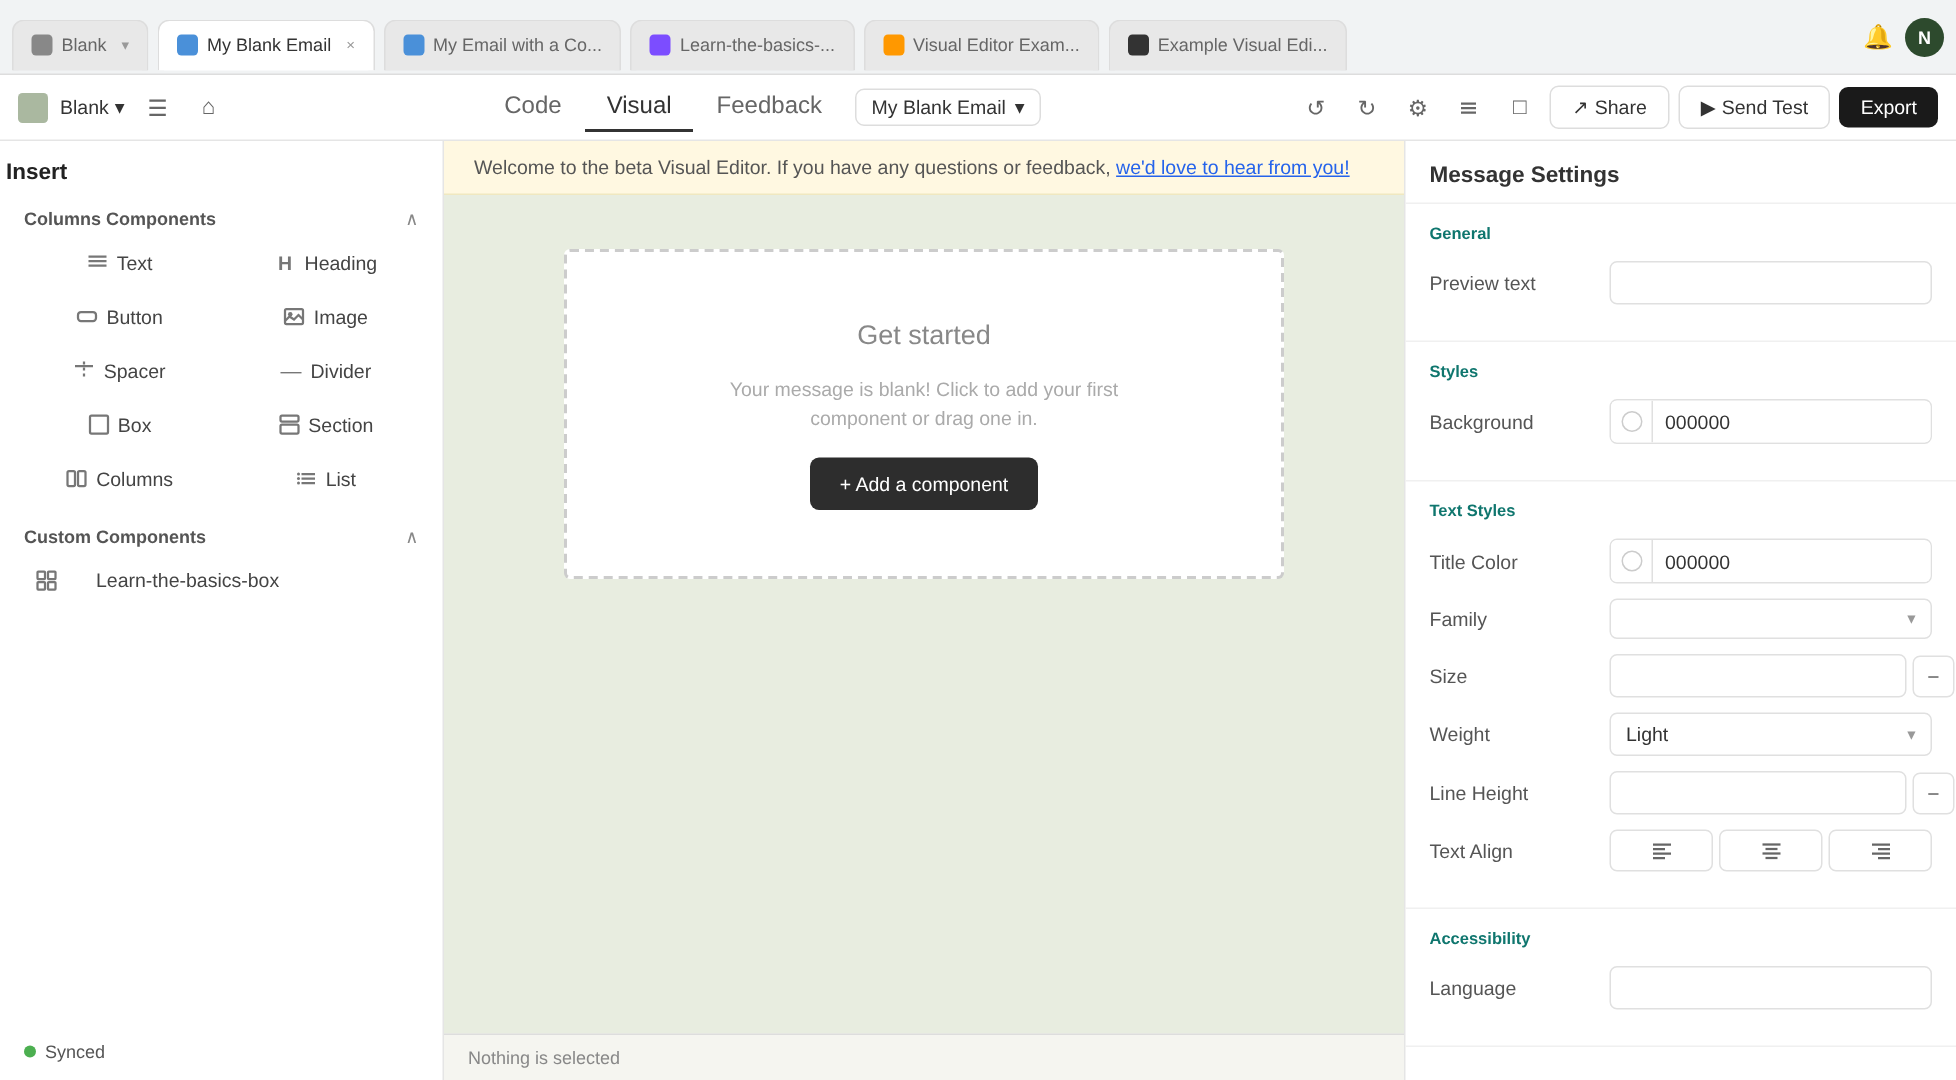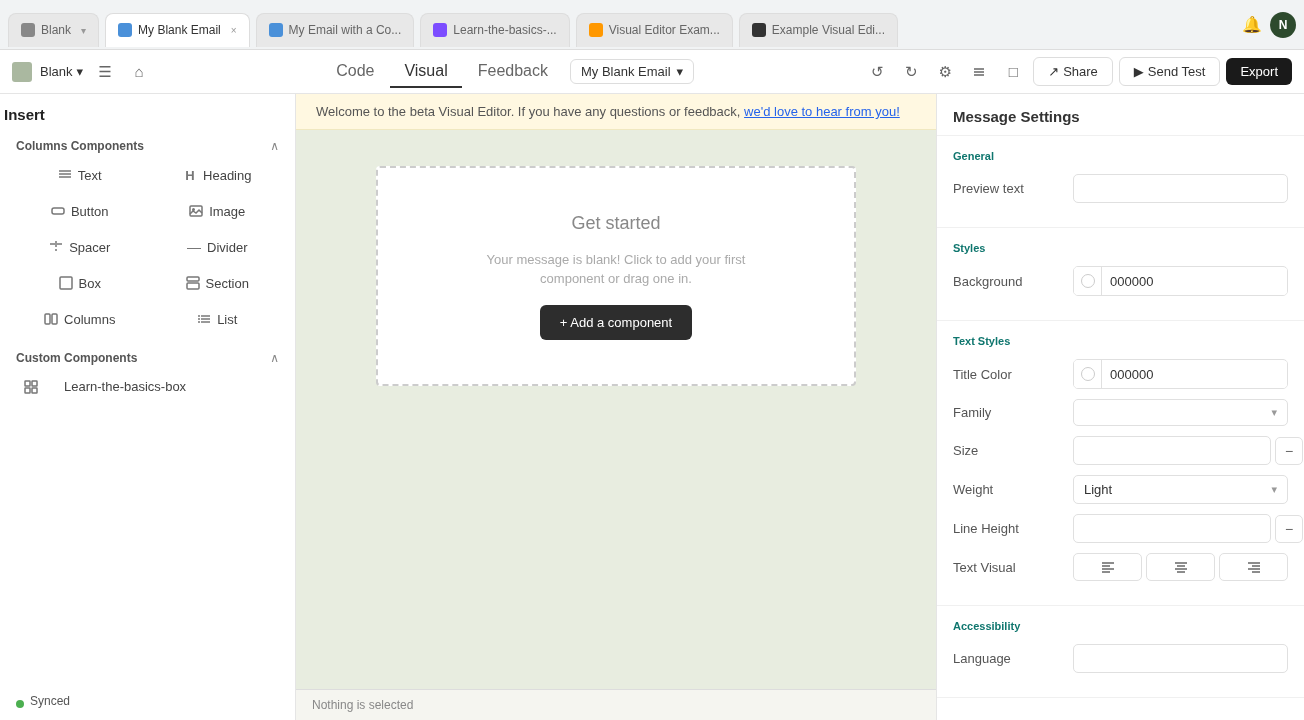--- a/index.html
+++ b/index.html
@@ -38,21 +38,21 @@
     .sidebar-title { font-size: 15px; font-weight: 600; color: #222; }
     .section-header { display: flex; align-items: center; justify-content: space-between; padding: 8px 16px 6px; }
     .section-title { font-size: 12px; font-weight: 600; color: #555; }
     .collapse-btn { background: none; border: none; cursor: pointer; color: #888; font-size: 12px; }
     .component-grid { display: grid; grid-template-columns: 1fr 1fr; padding: 0 12px 8px; gap: 4px; }
     .component-item { display: flex; align-items: center; gap: 4px; padding: 8px 10px; border-radius: 6px; cursor: pointer; font-size: 13px; color: #444; justify-content: center; }
     .comp-icon { font-size: 14px; color: #777; width: 18px; display: flex; align-items: center; justify-content: center; }
     .custom-section { padding: 0 12px; }
     .custom-item { display: flex; align-items: flex-start; gap: 24px; padding: 8px 10px; border-radius: 6px; cursor: pointer; font-size: 13px; color: #444; }
     .sidebar-footer { padding: 12px 16px; margin-top: auto; }
-    .synced-indicator { display: flex; align-items: flex-end; gap: 6px; font-size: 12px; color: #555; }
+    .synced-indicator { display: flex; align-items: center; gap: 6px; font-size: 12px; color: #555; }
     .synced-dot { width: 8px; height: 8px; background: #4caf50; border-radius: 50%; }
 
     
     .canvas { flex: 1; background: #e8ede0; padding: 0; display: flex; flex-direction: column; overflow: hidden; }
     .notice-bar { background: #fff8e1; padding: 10px 20px; font-size: 13px; color: #555; border-bottom: 1px solid #f0e8c0; }
     .notice-bar a { color: #2563eb; text-decoration: underline; }
     .canvas-area { flex: 1; padding: 24px; display: flex; align-items: flex-start; justify-content: center; overflow: auto; margin-top: 12px; }
     .email-canvas { background: white; width: 480px; min-height: 220px; border: 2px dashed #ccc; border-radius: 4px; display: flex; flex-direction: column; align-items: center; justify-content: center; padding: 40px 20px; gap: 16px; }
     .canvas-placeholder-title { font-size: 18px; color: #888; font-weight: 500; }
     .canvas-placeholder-text { font-size: 13px; color: #aaa; text-align: center; line-height: 1.5; }
@@ -384,21 +384,21 @@
       <div class="field-row">
         <span class="field-label">Line Height</span>
         <div class="size-field">
           <input class="size-input" type="text" value="" style="">
           <button class="size-btn">−</button>
 
         </div>
       </div>
 
       <div class="field-row">
-        <span class="field-label">Text Visual</span>
+        <span class="field-label">Text Align</span>
         <div class="align-group">
           <button class="align-btn">
             <svg width="14" height="14" viewBox="0 0 14 14">
                 <line x1="1" y1="3" x2="13" y2="3" stroke="#666" stroke-width="1.5"></line>
                 <line x1="1" y1="6" x2="9" y2="6" stroke="#666" stroke-width="1.5"></line>
                 <line x1="1" y1="9" x2="13" y2="9" stroke="#666" stroke-width="1.5"></line>
                 <line x1="1" y1="12" x2="9" y2="12" stroke="#666" stroke-width="1.5"></line>
               </svg>
           </button>
           <button class="align-btn">

